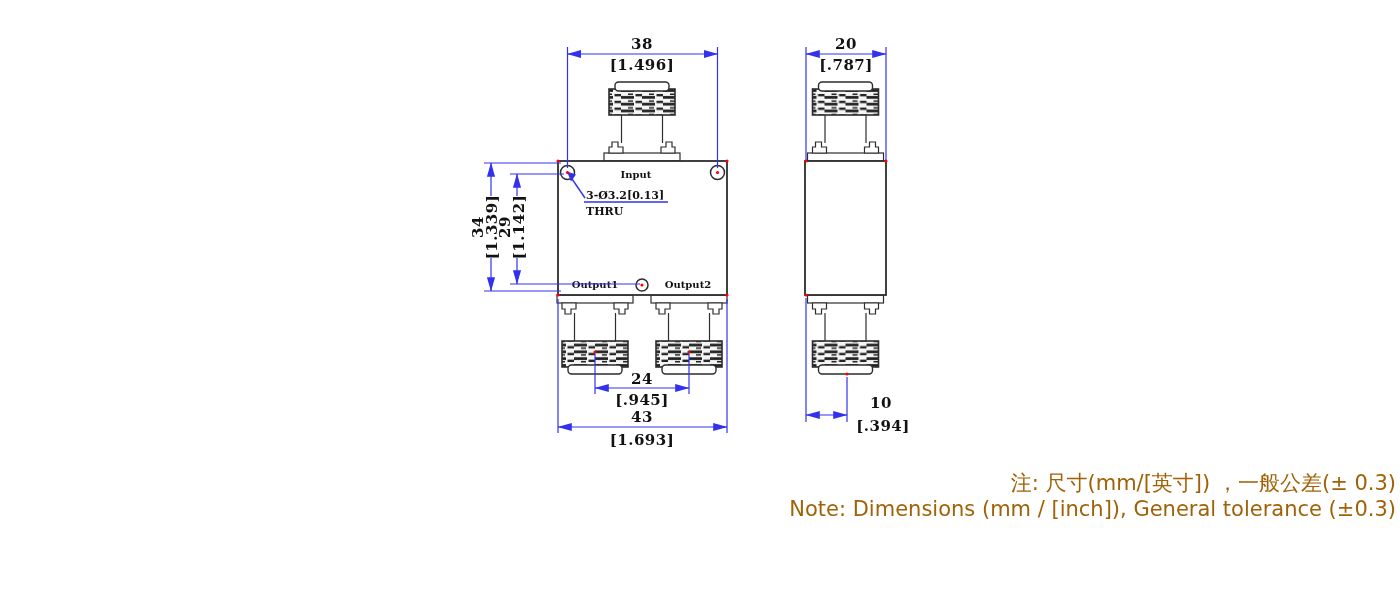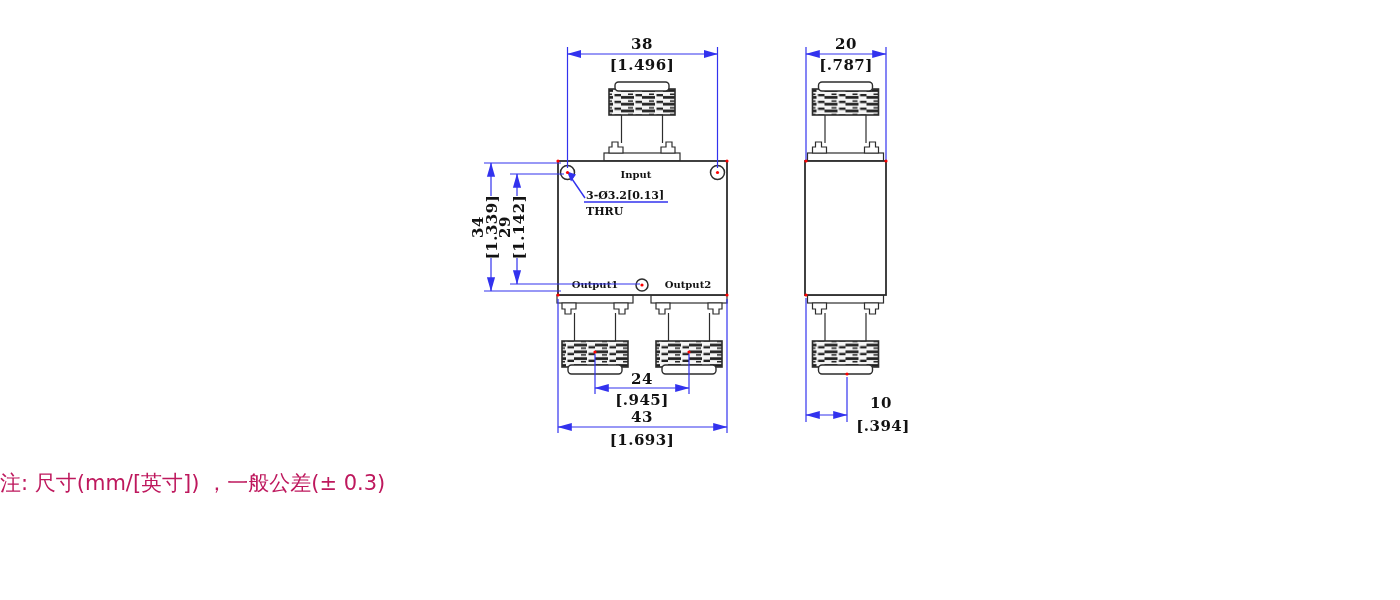--- a/index.html
+++ b/index.html
@@ -2,22 +2,22 @@
 <html><head>
 <meta charset="utf-8">
 <style>
   html,body{margin:0;padding:0;background:#ffffff;}
   .canvas{position:relative;width:1400px;height:600px;background:#ffffff;overflow:hidden;
           font-family:"DejaVu Serif",serif;}
   svg text{fill:#121212;}
   .dt{font-size:15px;font-weight:bold;letter-spacing:0.5px;}
   .lbl{font-size:10px;font-weight:bold;}
   .callout{font-size:11px;font-weight:bold;}
-  .notes{position:absolute;left:0;top:471px;width:1396px;text-align:left;
-         font-family:"DejaVu Sans","Liberation Sans",sans-serif;color:#be185d;}
+  .notes{position:absolute;left:0;top:471px;width:1396px;text-align:right;
+         font-family:"DejaVu Sans","Liberation Sans",sans-serif;color:#a16207;}
   .notes .zh{font-size:21px;line-height:25px;}
   .notes .en{font-size:21px;line-height:26px;}
 </style>
 </head>
 <body>
 
 <div class="canvas">
 
 <svg width="1400" height="600" viewBox="0 0 1400 600">
   <defs>
@@ -152,15 +152,16 @@
     <circle cx="886" cy="161" r="1.6"></circle>
     <circle cx="806" cy="295" r="1.6"></circle>
     <circle cx="847" cy="374" r="1.6"></circle>
     <circle cx="595" cy="352" r="1.6"></circle>
     <circle cx="689" cy="352" r="1.6"></circle>
   </g>
 </svg>
 
 <div class="notes">
   <div class="zh">注: 尺寸(mm/[英寸]) ，一般公差(± 0.3)</div>
+  <div class="en">Note: Dimensions (mm / [inch]), General tolerance (±0.3)</div>
 </div>
 
 </div>
 
 </body></html>

